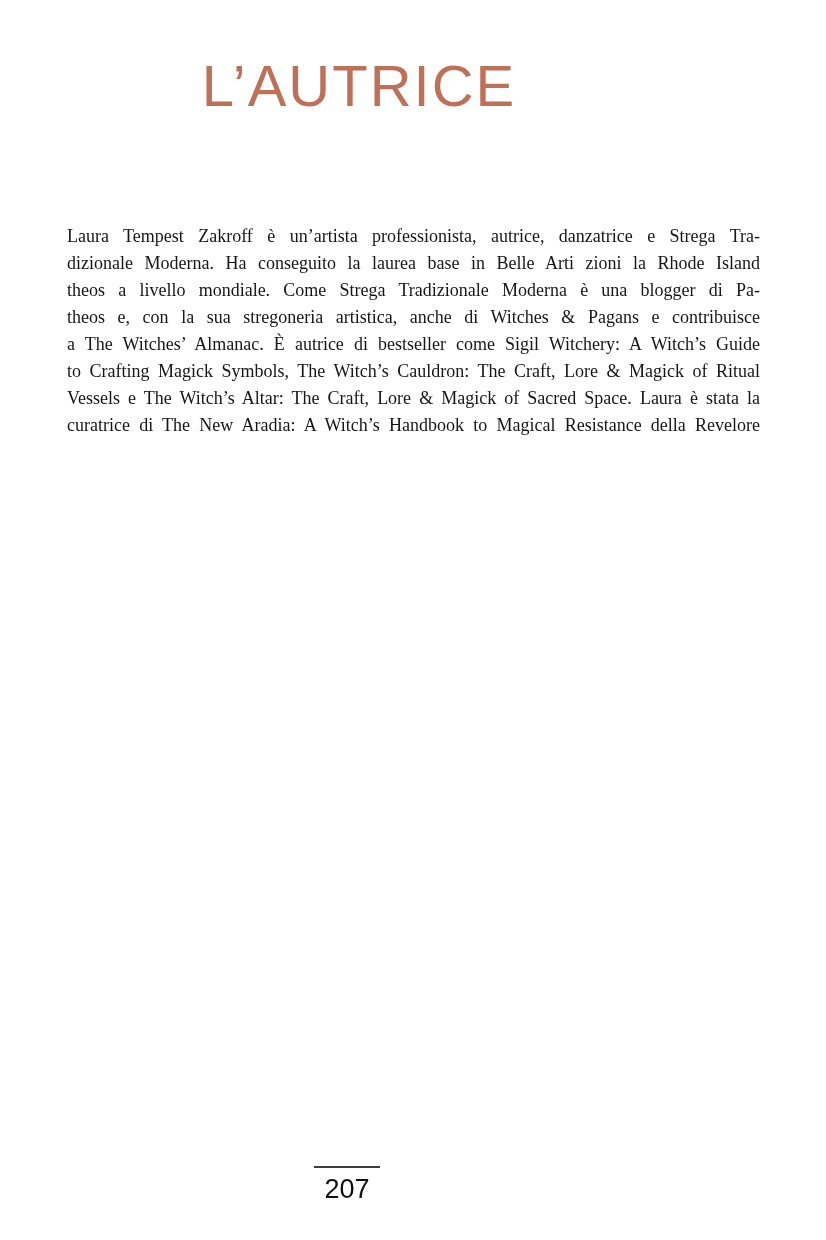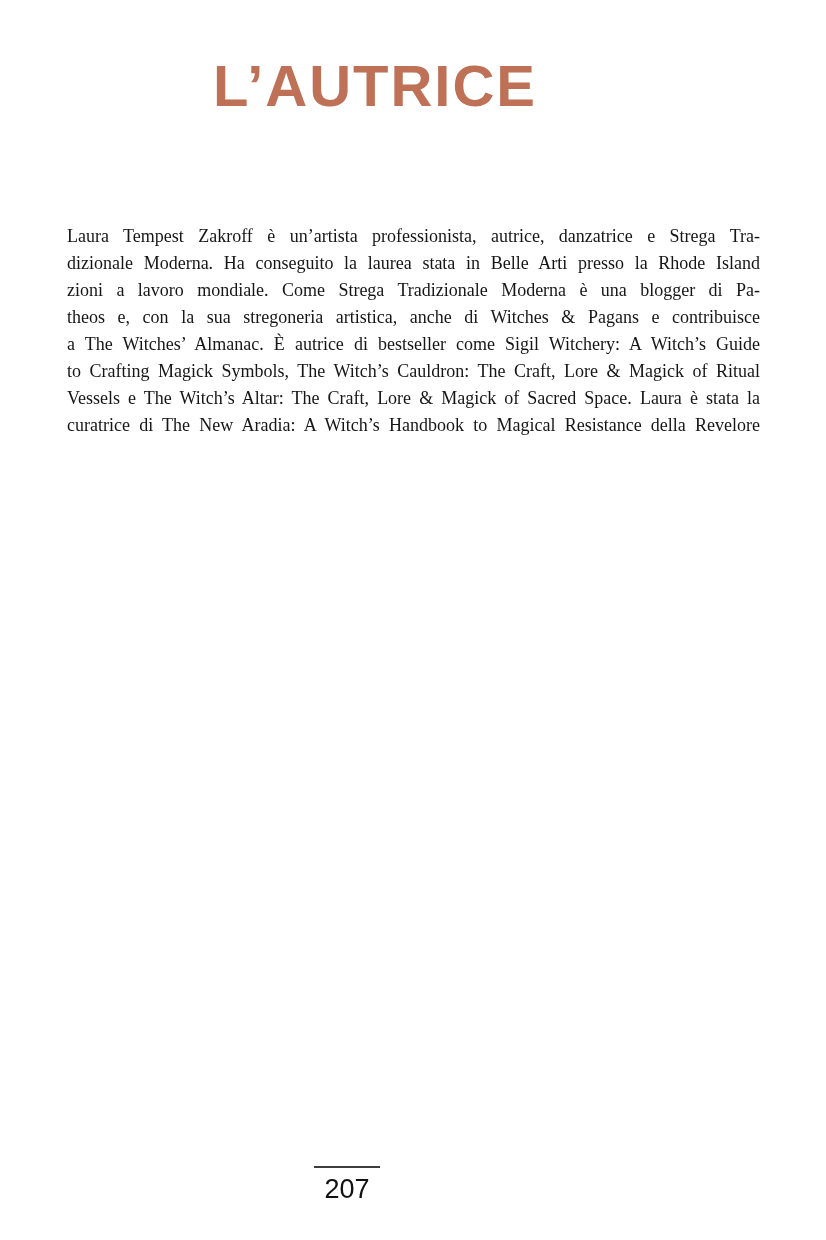--- a/index.html
+++ b/index.html
@@ -12,25 +12,25 @@
     width: 826px;
     height: 1240px;
     background: #ffffff;
     overflow: hidden;
     font-family: "Liberation Serif", serif;
     color: #1b1b1b;
   }
   .page-title {
     position: absolute;
     top: 56px;
-    left: 16px;
+    left: 0;
     width: 718px;
     text-align: center;
     font-family: "Liberation Sans", sans-serif;
-    font-weight: 700;
+    font-weight: 400;
     font-size: 58px;
     line-height: 60px;
     letter-spacing: 2px;
     color: #be7156;
   }
   .bio-paragraph {
     position: absolute;
     top: 175px;
     left: 67px;
     width: 693px;
@@ -73,22 +73,22 @@
 </style>
 </head>
 <body>
 
 <div class="book-page">
 
   <div class="page-title">L’AUTRICE</div>
 
   <div class="bio-paragraph">
       <div class="line just"><span>Laura Tempest Zakroff è un’artista professionista, autrice, danzatrice e Strega Tra-</span></div>
-      <div class="line just"><span>dizionale Moderna. Ha conseguito la laurea stata in Belle Arti presso la </span><span class="it">Rhode Island</span></div>
-      <div class="line just"><span>zioni a lavoro mondiale. Come Strega Tradizionale Moderna è una blogger di </span><span class="it">Pa-</span></div>
+      <div class="line just"><span>dizionale Moderna. Ha conseguito la laurea base in Belle Arti zioni la </span><span class="it">Rhode Island</span></div>
+      <div class="line just"><span>theos a livello mondiale. Come Strega Tradizionale Moderna è una blogger di </span><span class="it">Pa-</span></div>
       <div class="line just"><span class="it">theos</span><span> e, con la sua stregoneria artistica, anche di </span><span class="it">Witches &amp; Pagans</span><span> e contribuisce</span></div>
       <div class="line just"><span>a </span><span class="it">The Witches’ Almanac</span><span>. È autrice di bestseller come </span><span class="it">Sigil Witchery: A Witch’s Guide</span></div>
       <div class="line just"><span class="it">to Crafting Magick Symbols, The Witch’s Cauldron: The Craft, Lore &amp; Magick of Ritual</span></div>
       <div class="line just"><span class="it">Vessels</span><span> e </span><span class="it">The Witch’s Altar: The Craft, Lore &amp; Magick of Sacred Space</span><span>. Laura è stata la</span></div>
       <div class="line just"><span>curatrice di </span><span class="it">The New Aradia: A Witch’s Handbook to Magical Resistance</span><span> della Revelore</span></div>
     </div>
 
   <div class="footer">
     <div class="footer-rule"></div>
     <div class="page-number">207</div>

